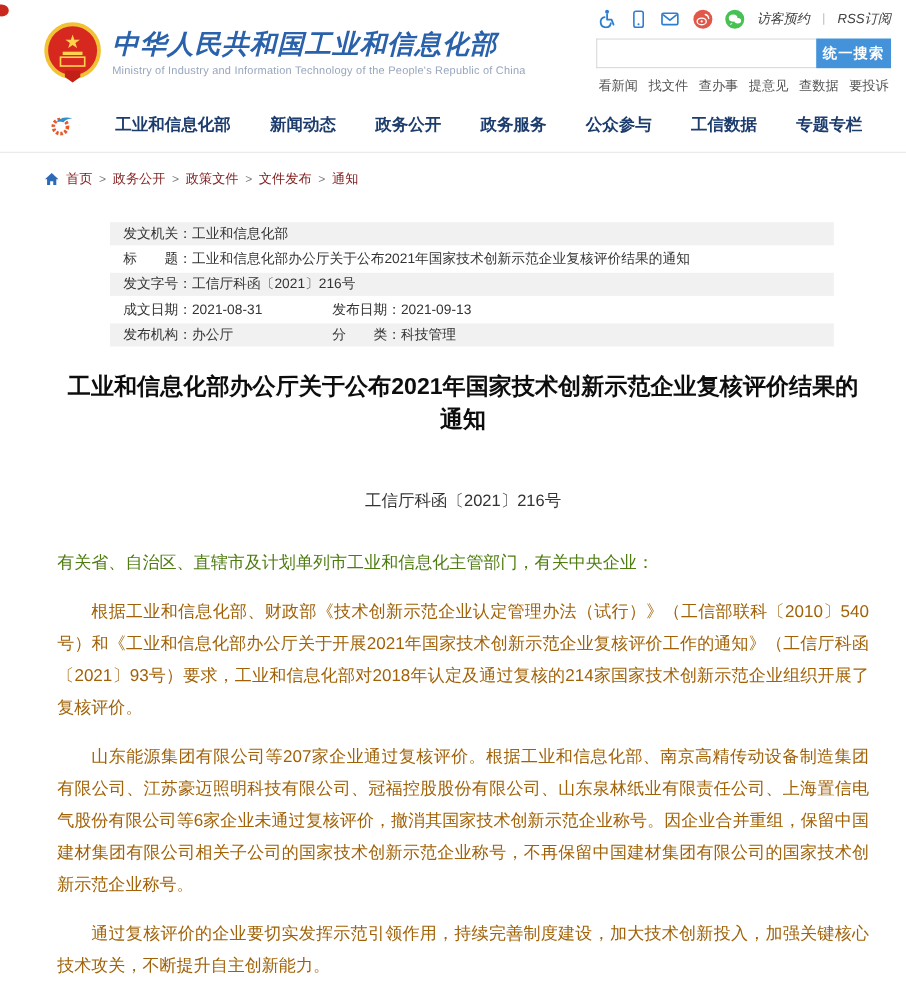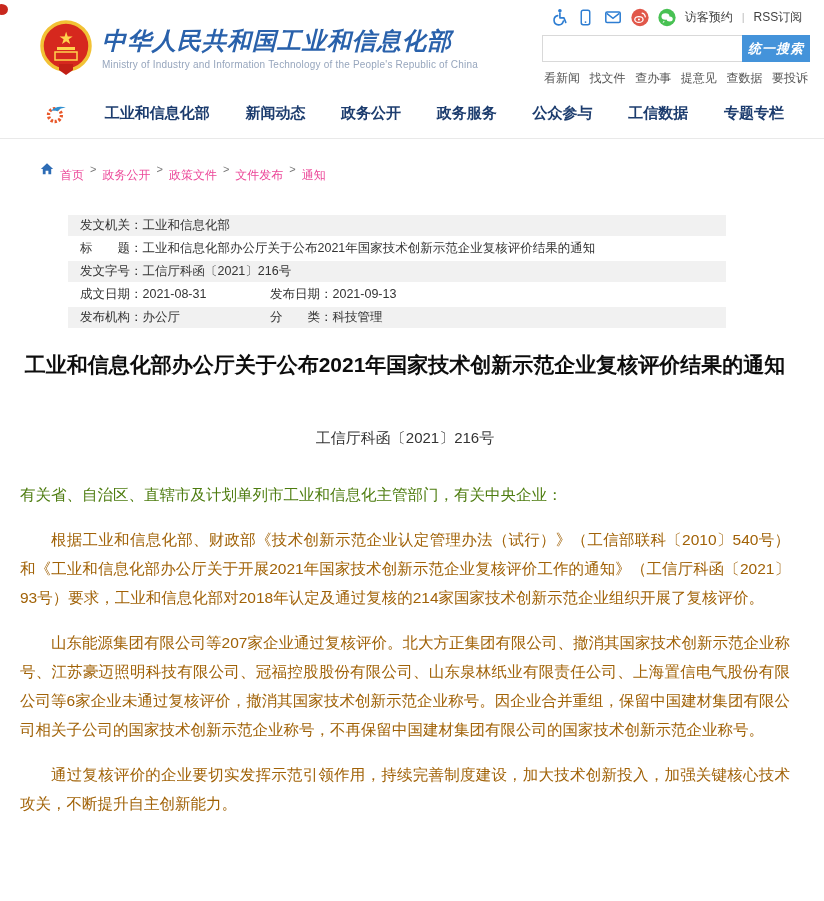--- a/index.html
+++ b/index.html
@@ -9,45 +9,45 @@
   .corner-dot { position:absolute; left:-5px; top:4px; width:13px; height:11px; background:#c8281e; border-radius:50%; }
 
   
   .header { display:flex; justify-content:space-between; padding:6px 14px 4px 40px; }
   .header-left { display:flex; align-items:center; gap:10px; padding-top:2px; }
   .emblem { width:52px; height:56px; flex:0 0 auto; }
   .site-name { font-size:24px; font-weight:bold; color:#2961ab; letter-spacing:1px; line-height:30px;font-style:italic; }
   .site-name-en { font-size:10px; color:#97a6bd; margin-top:3px; letter-spacing:.2px;text-align:right; }
 
   .header-right { width:268px; flex:0 0 auto; }
-  .utility-row { display:flex; align-items:center; justify-content:center; gap:9px; height:22px; }
+  .utility-row { display:flex; align-items:center; justify-content:space-between; gap:9px; height:22px;font-style:italic; }
   .utility-row .uicon { width:18px; height:18px; display:inline-flex; align-items:center; justify-content:center; cursor:pointer; }
   .utility-row .utxt { font-size:12px; color:#404040; cursor:pointer; }
   .utility-row .usep { font-size:11px; color:#bbb; }
 
   .search-row { display:flex; margin-top:7px; height:27px; }
   .search-input { flex:1; border:1px solid #d9d9d9; border-right:none; outline:none; padding:0 8px; font-size:12px; height:27px; }
-  .search-btn { width:68px; height:27px; background:#4493da; color:#fff; border:none; font-size:13px; font-weight:bold; cursor:pointer; letter-spacing:1px;font-style:italic; }
+  .search-btn { width:68px; height:27px; background:#4493da; color:#fff; border:none; font-size:13px; font-weight:bold; cursor:pointer; letter-spacing:1px; }
 
   .quick-links { display:flex; justify-content:space-between; margin-top:8px; padding:0 2px; }
   .quick-links span { font-size:12px; color:#555; cursor:pointer;text-align:right; }
 
   
   .nav { display:flex; align-items:center; justify-content:space-between; padding:10px 40px 12px 44px; border-bottom:1px solid #e9e9e9; }
   .nav-logo { width:25px; height:25px; cursor:pointer; }
   .nav-item { font-size:15px; font-weight:bold; color:#1c3c6e; cursor:pointer; white-space:nowrap; }
 
   
   .breadcrumb { display:flex; align-items:center; gap:6px; padding:15px 40px 0 40px; }
   .bc-home { width:14px; height:14px; display:inline-flex; cursor:pointer; }
-  .bc-item { font-size:12px; color:#ec4899; cursor:pointer;margin-top:13px; }
+  .bc-item { font-size:12px; color:#7f1d1d; cursor:pointer; }
   .bc-sep { font-size:11px; color:#777; }
 
   
-  .main { padding:0 34px 0 20px; }
+  .main { padding:0 34px 0 52px; }
 
   .meta-table { margin:31px 0 0 48px; width:658px; }
   .meta-row { display:flex; height:21px; line-height:21px; margin-bottom:2px; padding-left:12px; font-size:12.5px; }
   .meta-row.gray { background:#f1f1f1; }
   .meta-label { color:#333; white-space:pre; }
   .meta-value { color:#333; }
   .meta-pair { display:flex; }
   .meta-pair.first { width:190px; flex:0 0 auto; }
 
   .article-title { margin-top:22px; text-align:center; font-size:21px; font-weight:bold; color:#0d0d0d; line-height:30px; }
@@ -207,16 +207,16 @@
     </div>
   </div>
 
   <h1 class="article-title">工业和信息化部办公厅关于公布2021年国家技术创新示范企业复核评价结果的通知</h1>
 
   <div class="doc-number">工信厅科函〔2021〕216号</div>
 
   <p class="salutation">有关省、自治区、直辖市及计划单列市工业和信息化主管部门，有关中央企业：</p>
 
   <p class="para">根据工业和信息化部、财政部《技术创新示范企业认定管理办法（试行）》（工信部联科〔2010〕540号）和《工业和信息化部办公厅关于开展2021年国家技术创新示范企业复核评价工作的通知》（工信厅科函〔2021〕93号）要求，工业和信息化部对2018年认定及通过复核的214家国家技术创新示范企业组织开展了复核评价。</p>
-  <p class="para">山东能源集团有限公司等207家企业通过复核评价。北大方正集团有限公司、撤消其国家技术创新示范企业称号、江苏豪迈照明科技有限公司、冠福控股股份有限公司、山东泉林纸业有限责任公司、上海置信电气股份有限公司等6家企业未通过复核评价，撤消其国家技术创新示范企业称号。因企业合并重组，保留中国建材集团有限公司相关子公司的国家技术创新示范企业称号，不再保留中国建材集团有限公司的国家技术创新示范企业称号。</p>
+  <p class="para">山东能源集团有限公司等207家企业通过复核评价。根据工业和信息化部、南京高精传动设备制造集团有限公司、江苏豪迈照明科技有限公司、冠福控股股份有限公司、山东泉林纸业有限责任公司、上海置信电气股份有限公司等6家企业未通过复核评价，撤消其国家技术创新示范企业称号。因企业合并重组，保留中国建材集团有限公司相关子公司的国家技术创新示范企业称号，不再保留中国建材集团有限公司的国家技术创新示范企业称号。</p>
   <p class="para">通过复核评价的企业要切实发挥示范引领作用，持续完善制度建设，加大技术创新投入，加强关键核心技术攻关，不断提升自主创新能力。</p>
 
 </main>
 
 </body></html>

